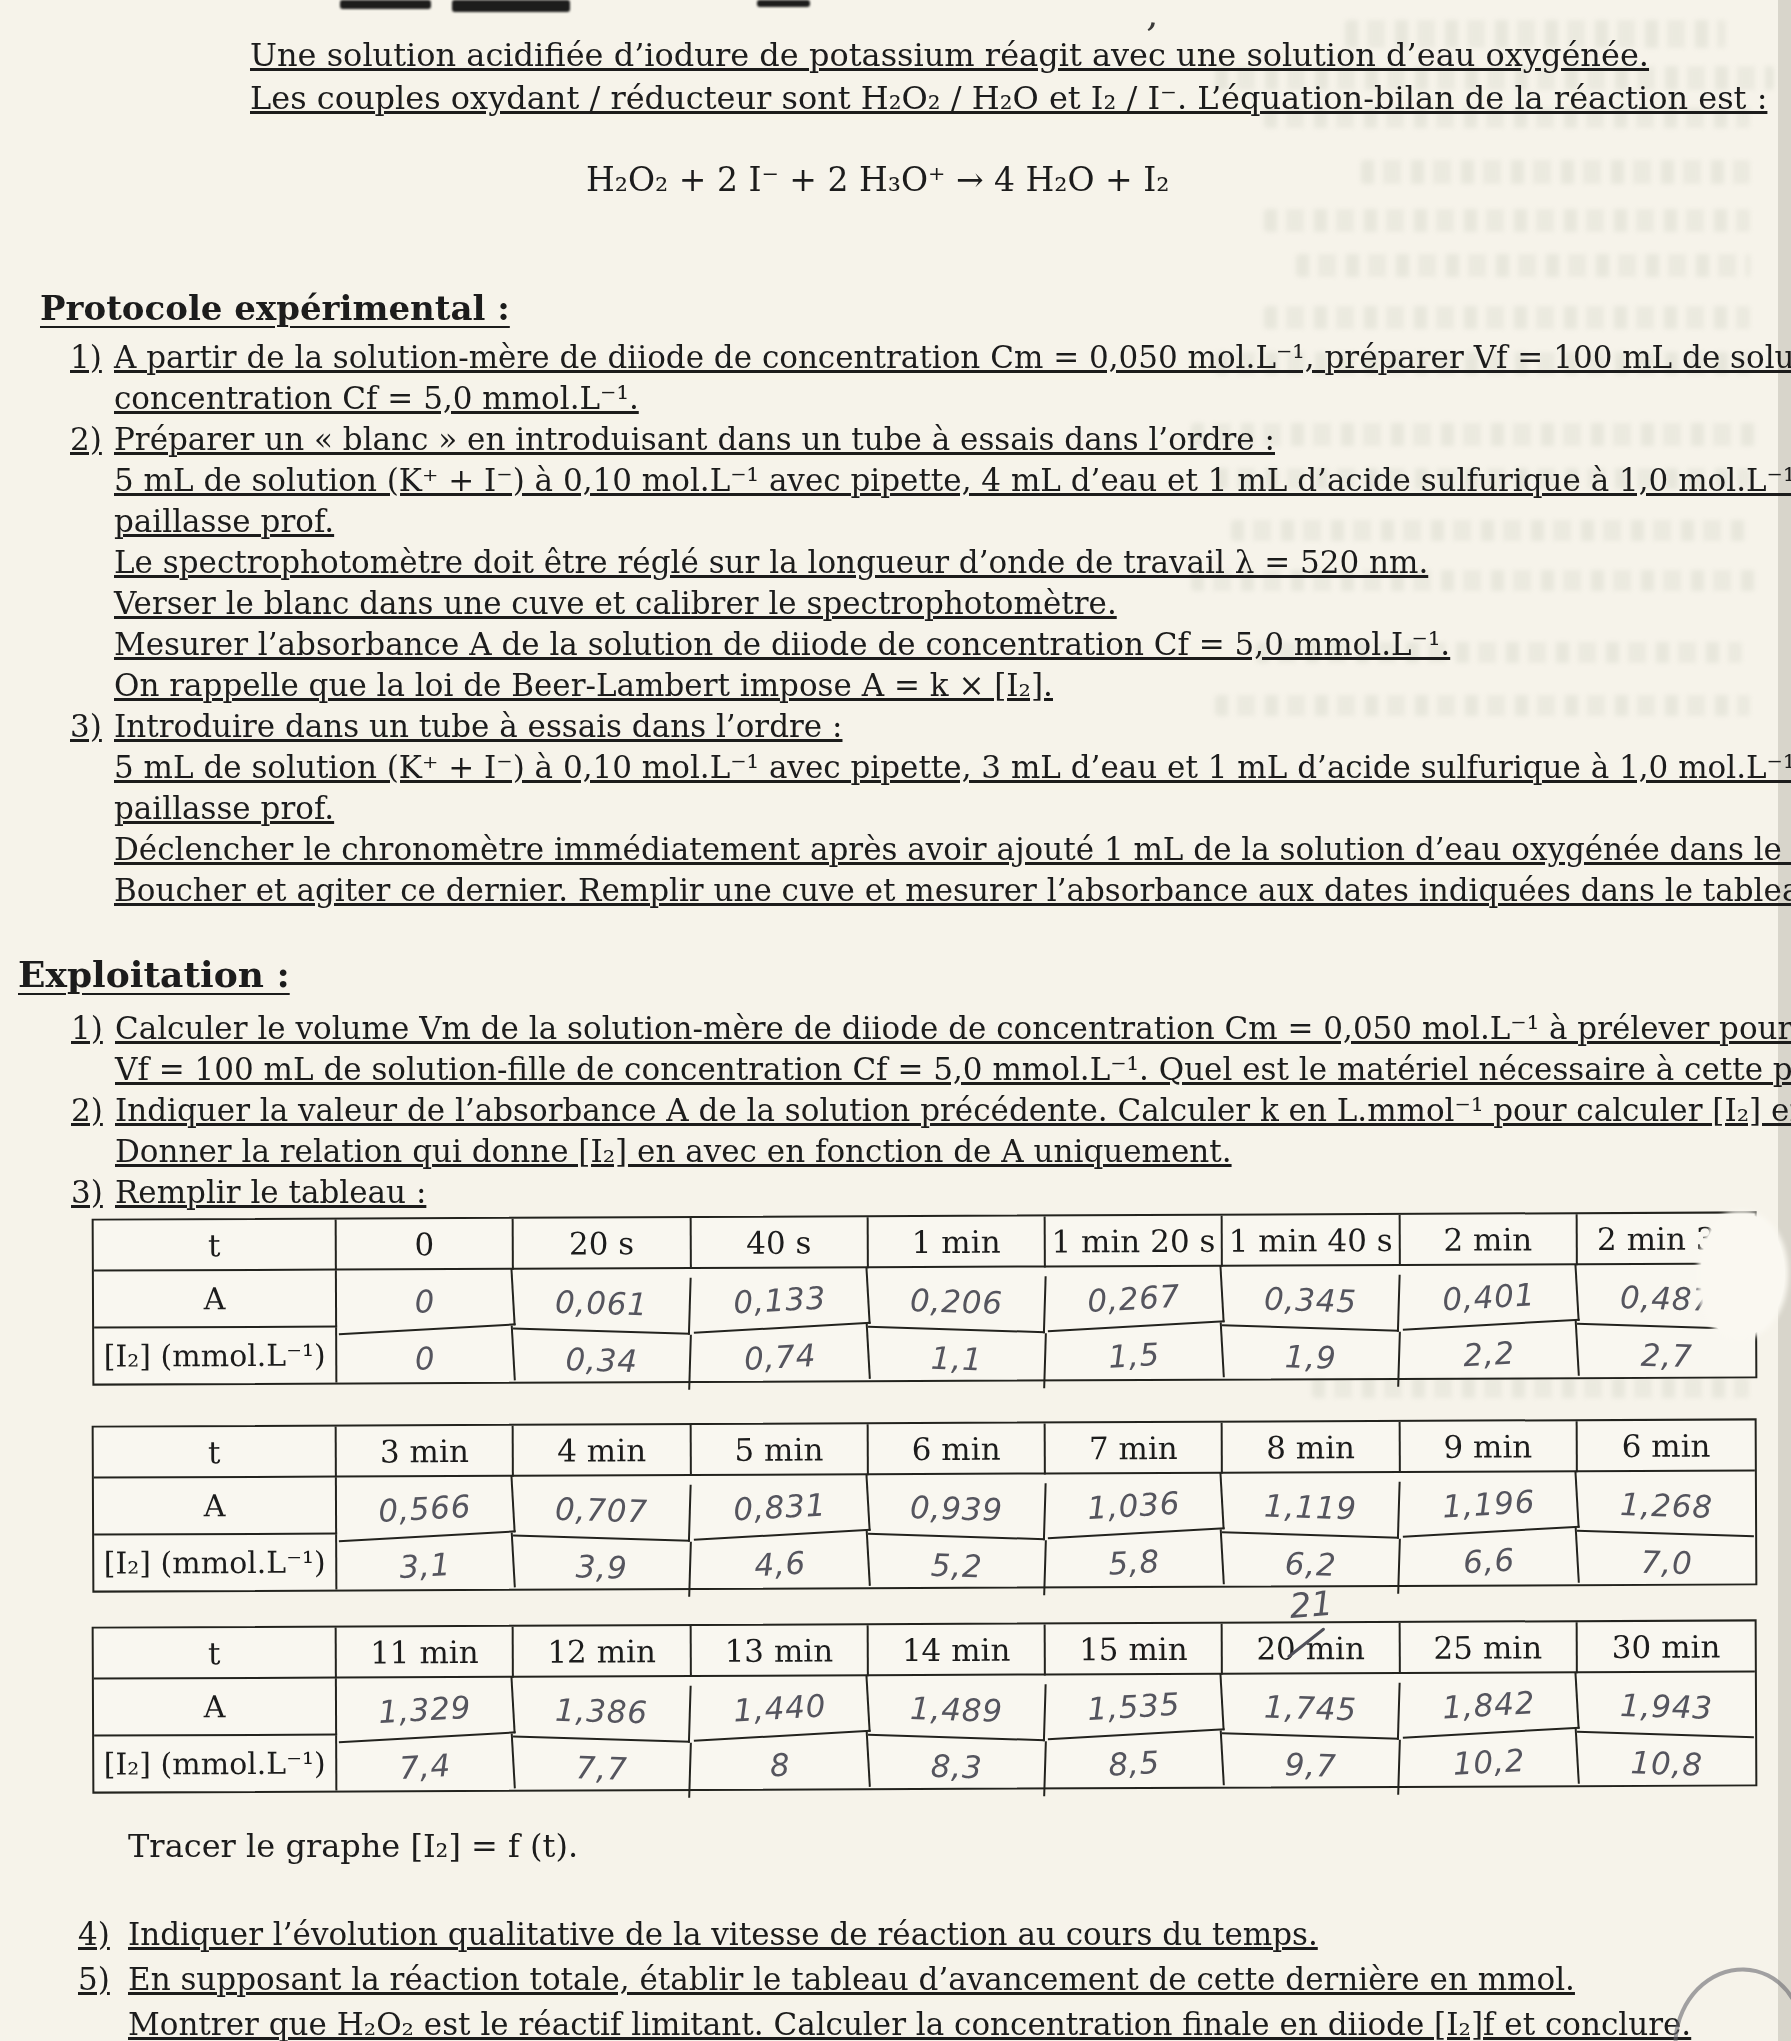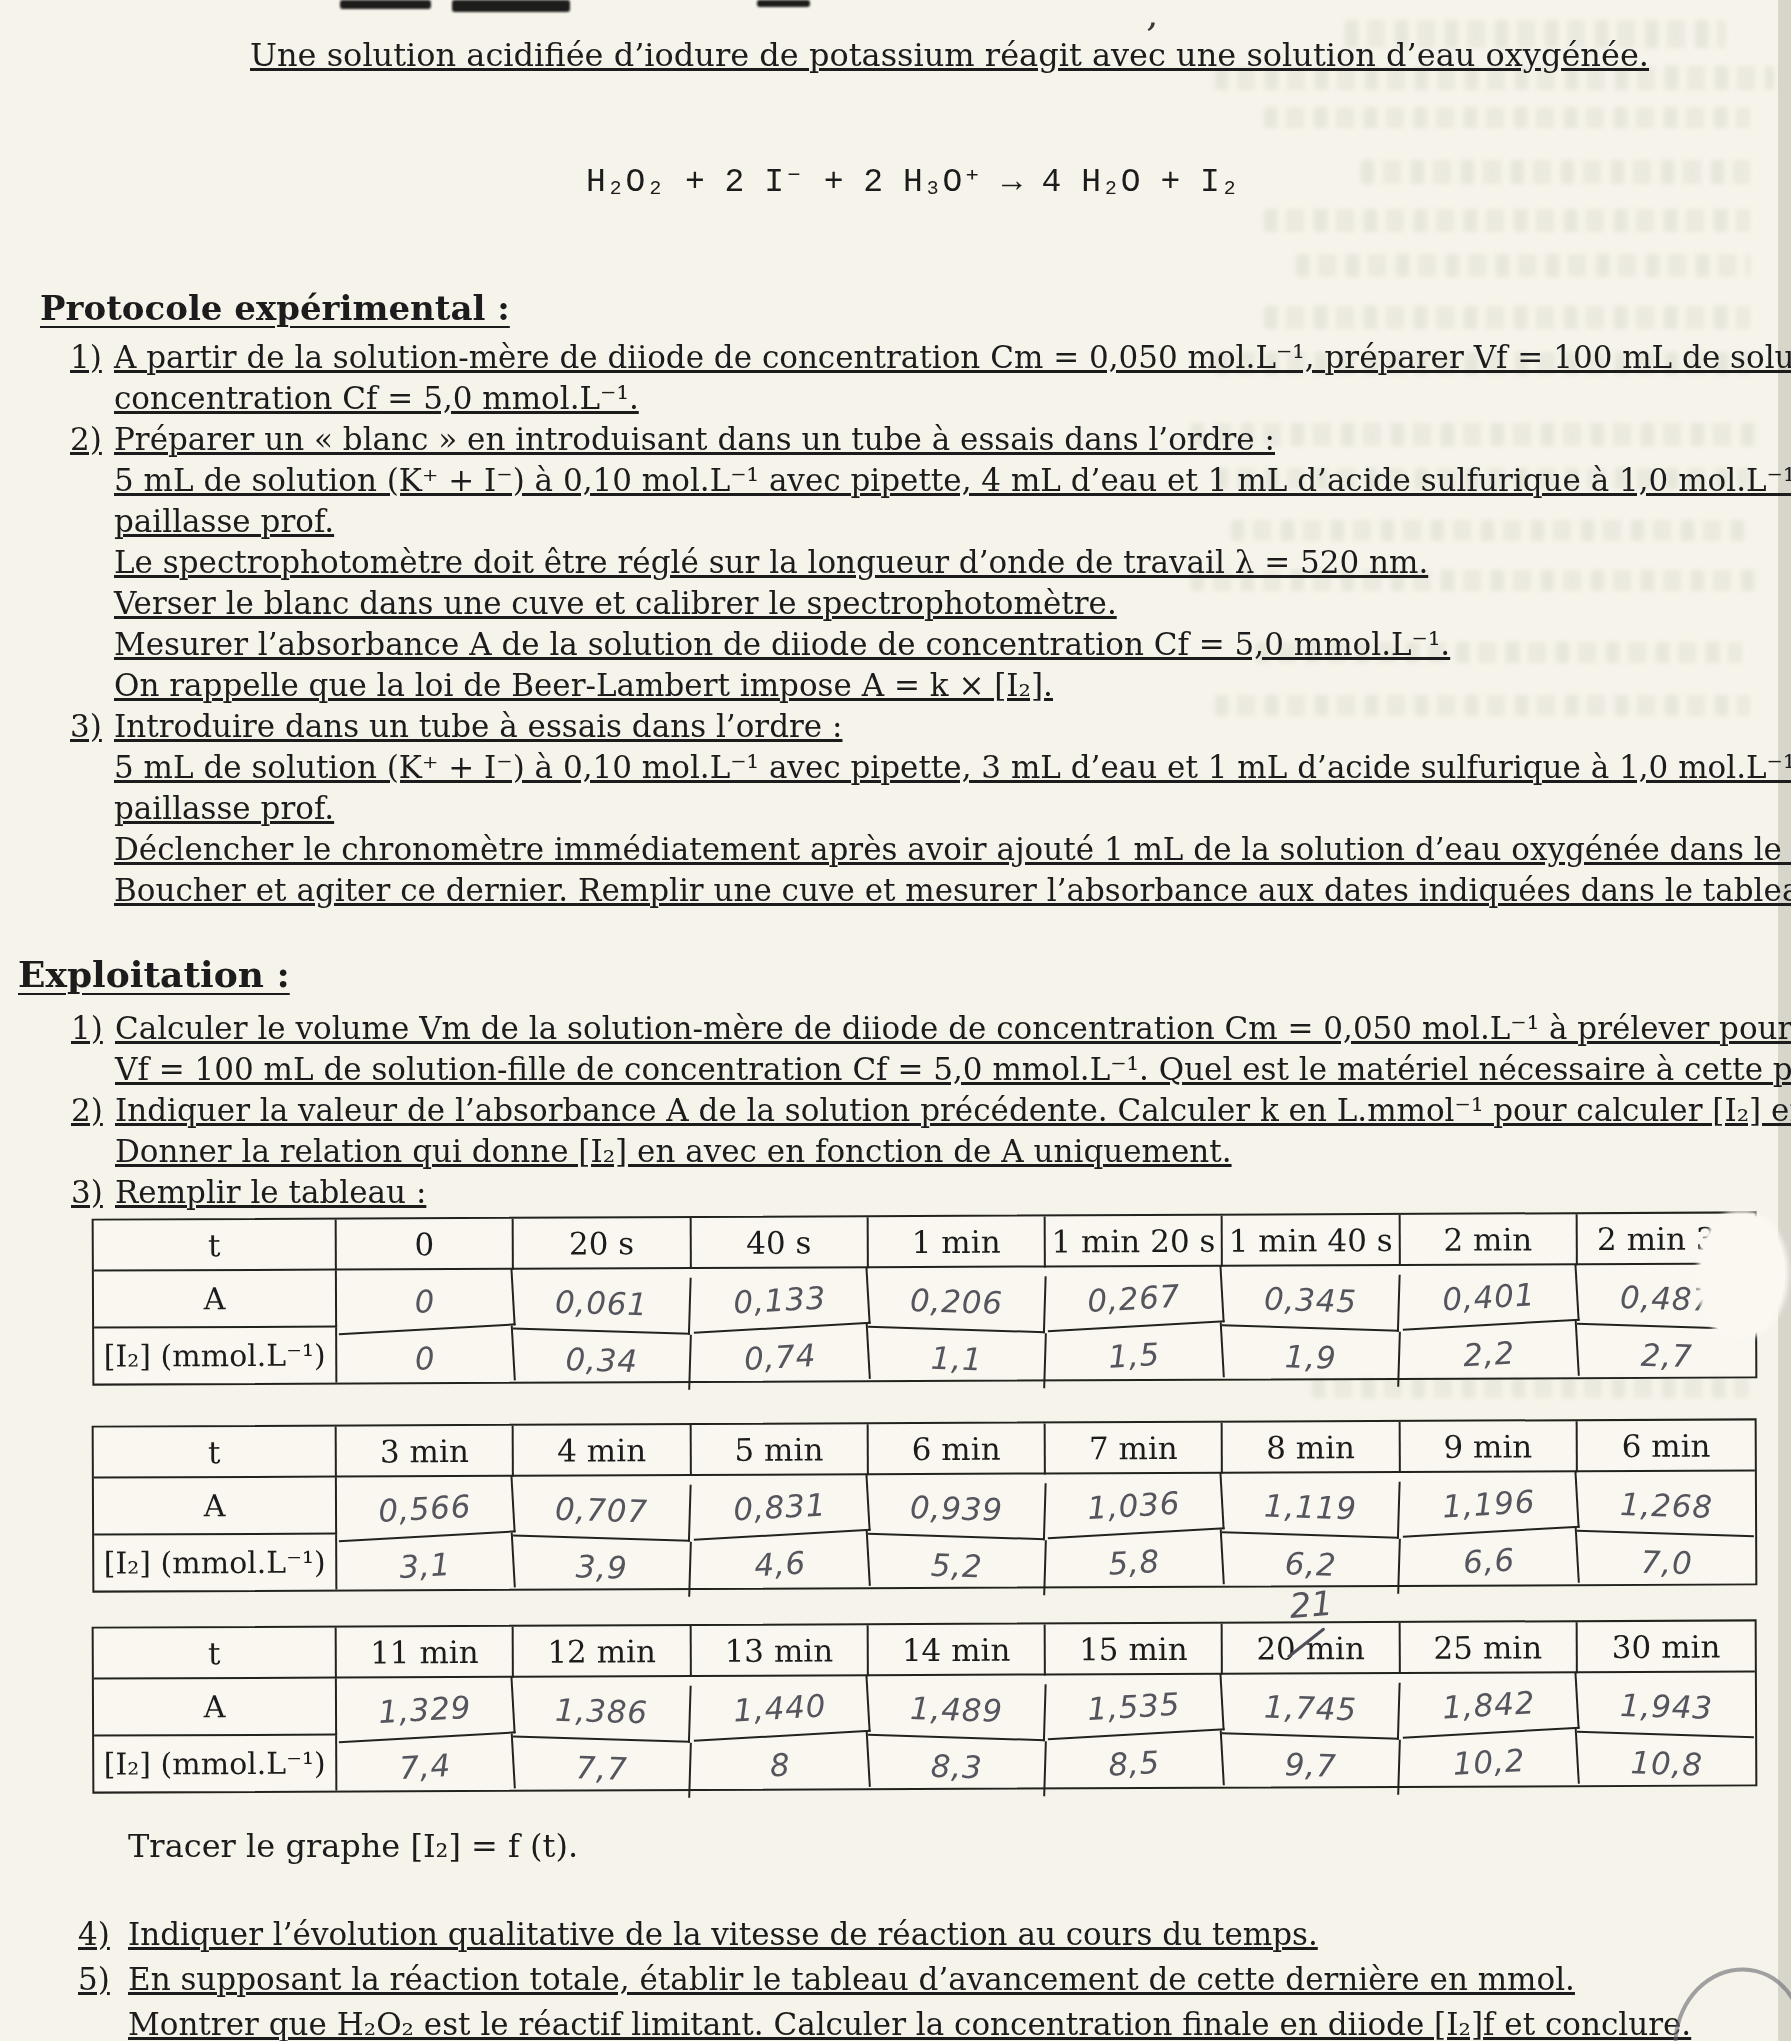--- a/index.html
+++ b/index.html
@@ -38,21 +38,21 @@
   .abs{position:absolute;}
   .body-text{font-size:31px;line-height:41px;white-space:nowrap;}
   .tline{display:flex;align-items:baseline;text-decoration:underline;}
   .tline .num{flex:0 0 44px;}
   .heading{
     font-size:34px;font-weight:bold;white-space:nowrap;
     text-decoration:underline;text-underline-offset:5.7px;
     text-decoration-thickness:2.4px;
   }
   #intro{left:250px;top:34px;font-size:32px;line-height:43px;}
-  #equation{left:586px;top:160px;font-size:33px;white-space:nowrap;font-family:Liberation Mono, monospace;}
+  #equation{left:586px;top:160px;font-size:33px;white-space:nowrap;}
   #protocole-heading{left:40px;top:288px;}
   #protocole-lines{left:70px;top:337px;}
   #exploitation-heading{left:18px;top:953px;font-size:36px;}
   #exploitation-lines{left:71px;top:1008px;line-height:41px;}
   #trace-line{left:128px;top:1827px;font-size:32px;white-space:nowrap;}
   #footer-lines{left:78px;top:1912px;line-height:45px;}
   #footer-lines .num{flex:0 0 50px;}
   
   .sheet-table{
     position:absolute;left:92px;width:1661px;z-index:2;
@@ -109,20 +109,23 @@
 <div class="bleed" style="left:1231px;top:520px;width:519px;height:21px;"></div>
 <div class="bleed" style="left:1191px;top:570px;width:567px;height:21px;"></div>
 <div class="bleed" style="left:1256px;top:642px;width:486px;height:21px;"></div>
 <div class="bleed" style="left:1215px;top:695px;width:535px;height:21px;"></div>
 <div class="bleed" style="left:1312px;top:1377px;width:437px;height:21px;"></div>
 
 <div id="intro" class="abs body-text">
     <div class="tline">
       <span class="txt">Une solution acidifiée d’iodure de potassium réagit avec une solution d’eau oxygénée.</span>
     </div>
+    <div class="tline">
+      <span class="txt">Les couples oxydant / réducteur sont H₂O₂ / H₂O et I₂ / I⁻. L’équation-bilan de la réaction est :</span>
+    </div>
   </div>
 
 <div id="equation" class="abs">H₂O₂ + 2 I⁻ + 2 H₃O⁺  →  4 H₂O + I₂</div>
 
 <div id="protocole-heading" class="abs heading">Protocole expérimental :</div>
 <div id="protocole-lines" class="abs body-text">
     <div class="tline">
       <span class="num">1)</span>
       <span class="txt">A partir de la solution-mère de diiode de concentration Cm = 0,050 mol.L⁻¹, préparer Vf = 100 mL de solution-fille de</span>
     </div>

